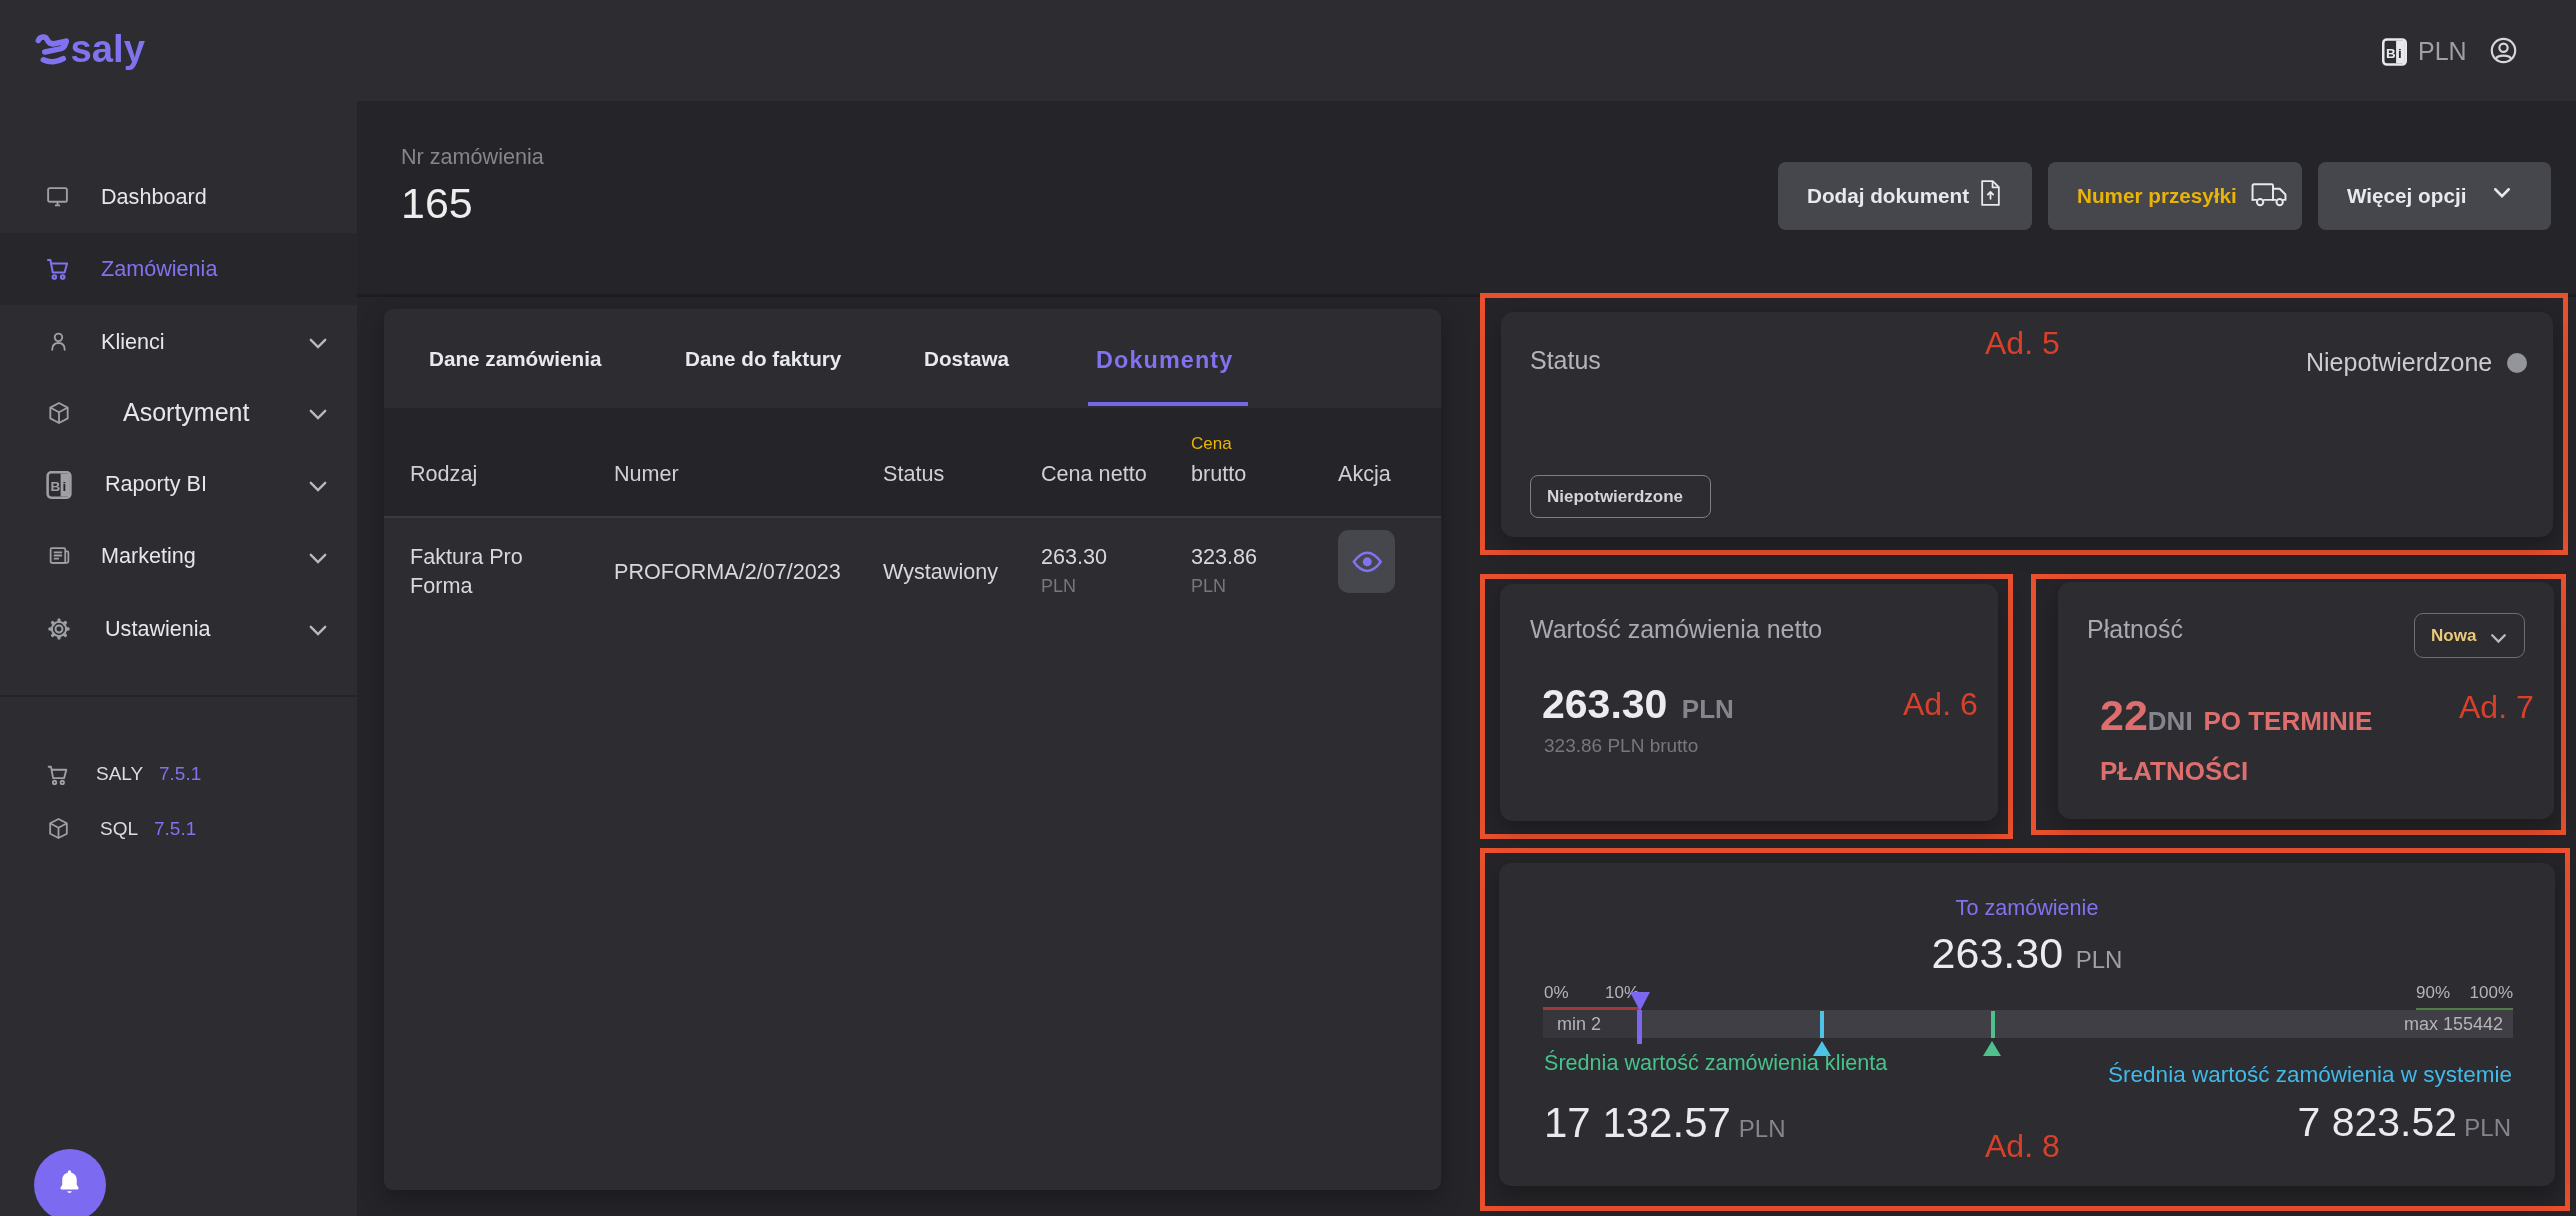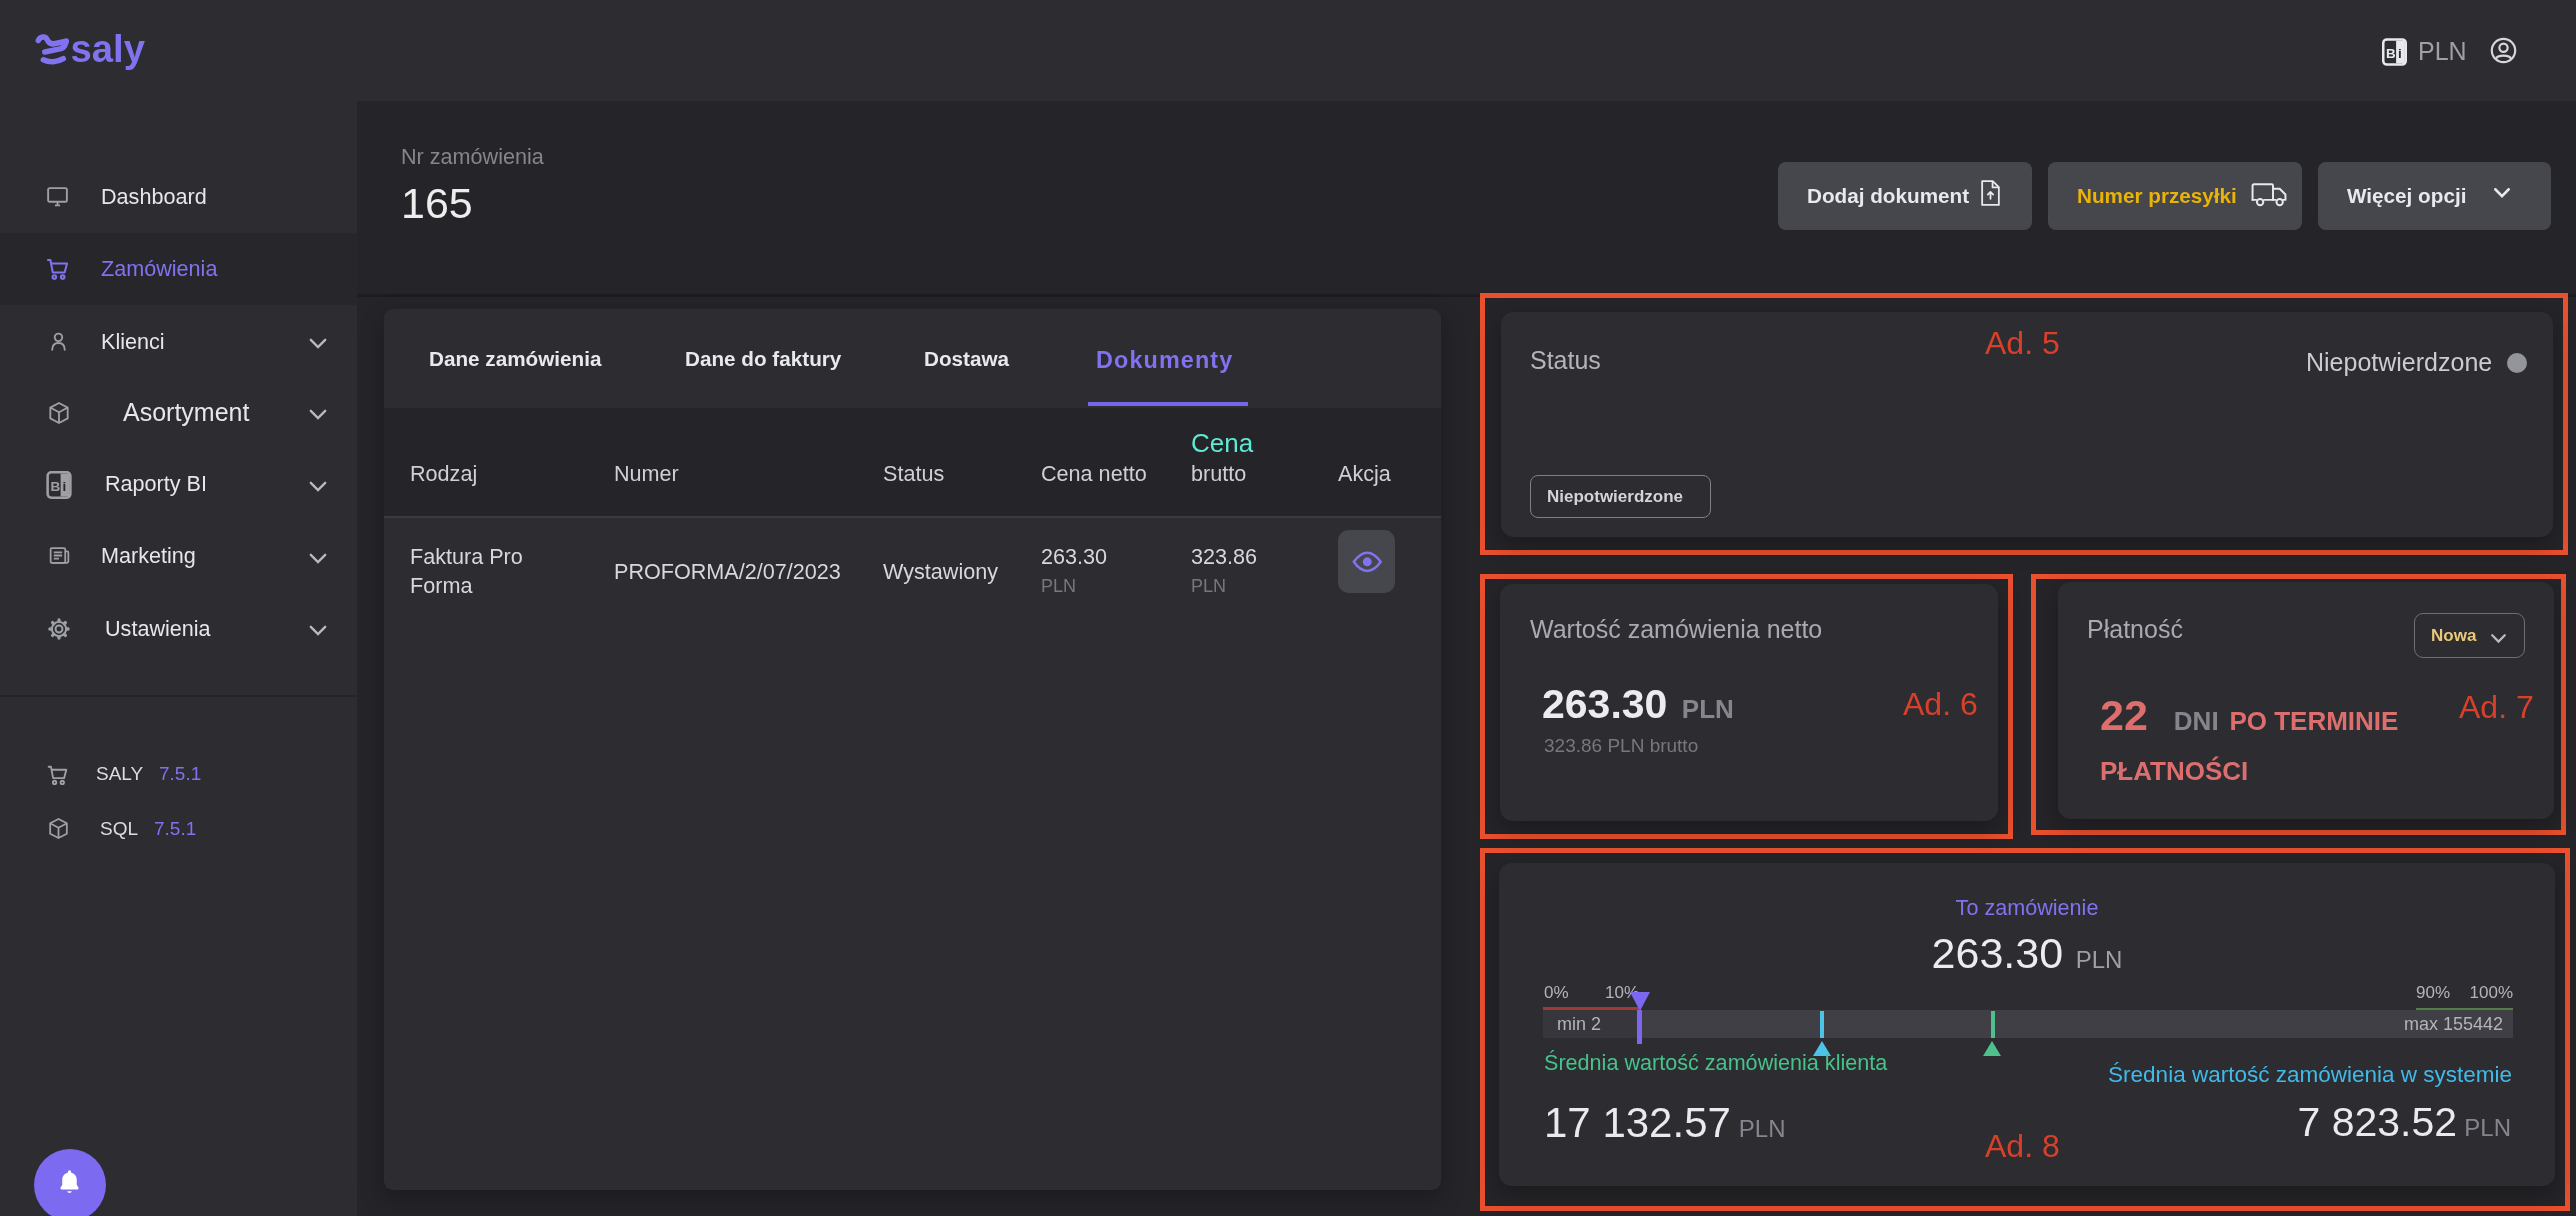--- a/index.html
+++ b/index.html
@@ -192,21 +192,21 @@
 <div class="t" style="left:685px; top:348px; font-size:20.7px; line-height:21.6px; font-weight:bold; color:#e8e9ed;">Dane do faktury</div>
 <div class="t" style="left:924px; top:348px; font-size:20.7px; line-height:21.6px; font-weight:bold; color:#e8e9ed;text-align:center;">Dostawa</div>
 <div class="t" style="left:1096px; top:348px; font-size:23.4px; line-height:24px; font-weight:bold; color:#8172f0; letter-spacing:1.1px;">Dokumenty</div>
 <div class="abs" style="left:1088px; top:402px; width:160px; height:3.6px; background:#7468e8;"></div>
 
 <div class="abs" style="left:384px; top:408px; width:1057px; height:109px; background:#252529;"></div>
 <div class="t" style="left:410px; top:462px; font-size:21.6px; line-height:23.4px; color:#cfd0d5;">Rodzaj</div>
 <div class="t" style="left:614px; top:462px; font-size:21.6px; line-height:23.4px; color:#cfd0d5;">Numer</div>
 <div class="t" style="left:883px; top:462px; font-size:21.6px; line-height:23.4px; color:#cfd0d5;">Status</div>
 <div class="t" style="left:1041px; top:462px; font-size:21.6px; line-height:23.4px; color:#cfd0d5;">Cena netto</div>
-<div class="t" style="left:1191px; top:432px; font-size:26px; line-height:23.4px; color:#5eead4;">Cena</div>
+<div class="t" style="left:1191px; top:432px; font-size:17px; line-height:23.4px; color:#eab308;">Cena</div>
 <div class="t" style="left:1191px; top:462px; font-size:21.6px; line-height:23.4px; color:#cfd0d5;">brutto</div>
 <div class="t" style="left:1338px; top:462px; font-size:21.6px; line-height:23.4px; color:#cfd0d5;">Akcja</div>
 <div class="abs" style="left:384px; top:516px; width:1057px; height:1.8px; background:#3a3a40;"></div>
 
 <div class="t" style="left:410px; top:545px; font-size:21.6px; line-height:23.4px; color:#d7d8dc;">Faktura Pro</div>
 <div class="t" style="left:410px; top:574px; font-size:21.6px; line-height:23.4px; color:#d7d8dc;">Forma</div>
 <div class="t" style="left:614px; top:560px; font-size:21.6px; line-height:23.4px; color:#d7d8dc;">PROFORMA/2/07/2023</div>
 <div class="t" style="left:883px; top:560px; font-size:21.6px; line-height:23.4px; color:#d7d8dc;">Wystawiony</div>
 <div class="t" style="left:1041px; top:545px; font-size:21.6px; line-height:23.4px; color:#d7d8dc;">263.30</div>
 <div class="t" style="left:1041px; top:577px; font-size:18px; line-height:19px; color:#77787e;">PLN</div>
@@ -247,21 +247,21 @@
 <div class="card" style="left:2058px; top:582px; width:496px; height:237px;"></div>
 <div class="t" style="left:2087px; top:616px; font-size:25px; line-height:26px; color:#a9aab1;">Płatność</div>
 <div class="abs" style="left:2414px; top:613px; width:111px; height:45px; border:1.8px solid #6e6f75; border-radius:9px;"></div>
 <div class="t" style="left:2431px; top:627px; font-size:17px; line-height:18px; font-weight:bold; color:#e9c97a;">Nowa</div>
 <div class="abs" style="left:2490px; top:631px;"><svg width="17" height="10.8" viewBox="0 0 19 12">
       <path d="M2.5 2.5 L9.5 9.5 L16.5 2.5" fill="none" stroke="#b9babf" stroke-width="2.6" stroke-linecap="round"></path>
     </svg></div>
 <div class="abs" style="left:2100px; top:693px;">
   <div style="display:flex; align-items:baseline; font-weight:bold; white-space:nowrap;">
     <span style="font-size:43px; line-height:45px; color:#dd6e6e;">22</span>
-    <span style="font-size:26px; line-height:27px; color:#85868d; margin-left:26px;">DNI</span>
+    <span style="font-size:26px; line-height:27px; color:#85868d; margin-left:0;">DNI</span>
     <span style="font-size:26px; line-height:27px; color:#dd6e6e; margin-left:10.8px;">PO TERMINIE</span>
   </div>
 </div>
 <div class="t" style="left:2100px; top:758px; font-size:26px; line-height:27px; font-weight:bold; color:#dd6e6e;">PŁATNOŚCI</div>
 <div class="adlbl" style="left:2459px; top:691px;">Ad. 7</div>
 
 <div class="card" style="left:1499px; top:863px; width:1056px; height:323px;"></div>
 <div class="t" style="left:2027px; top:897px; font-size:21.6px; line-height:22.5px; color:#8172f0; transform:translateX(-50%);">To zamówienie</div>
 <div class="abs" style="left:2027px; top:931px; transform:translateX(-50%);">
   <div style="display:flex; align-items:baseline; white-space:nowrap;">

